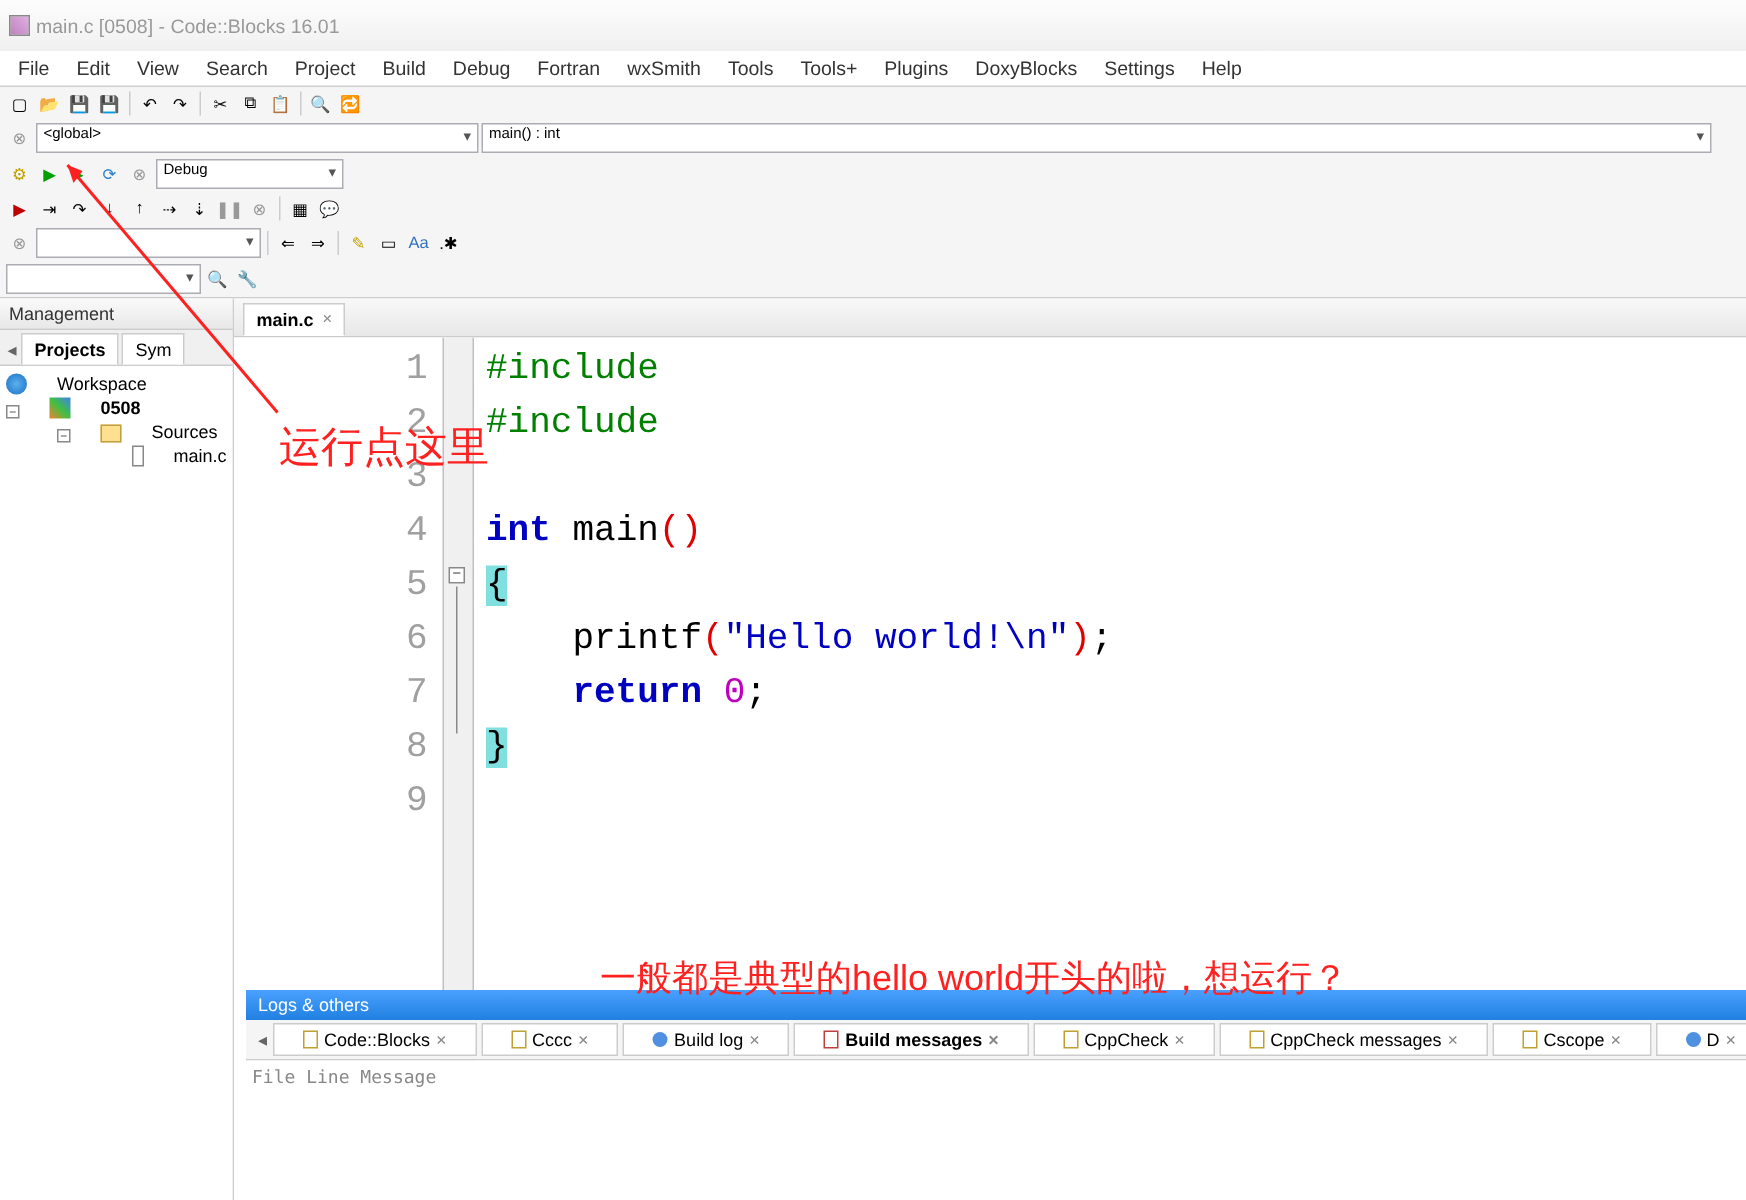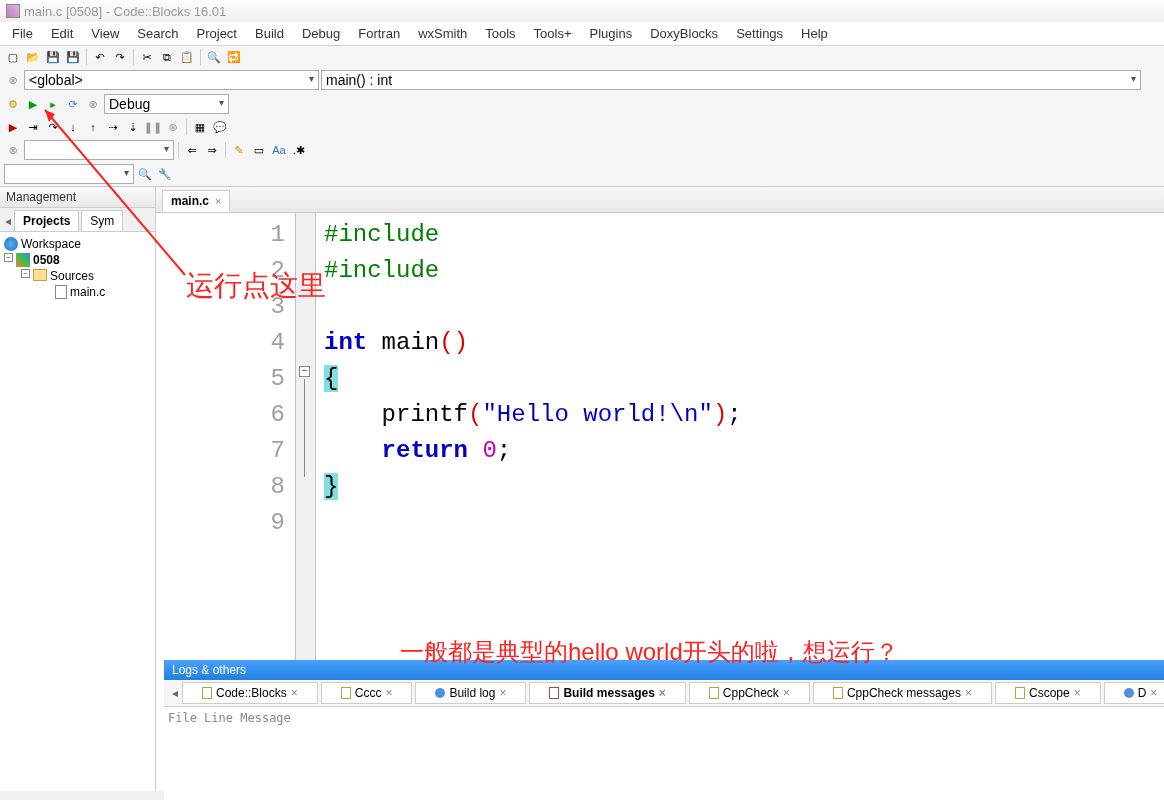--- a/index.html
+++ b/index.html
@@ -1,38 +1,38 @@
 <!DOCTYPE html>
 <html><head>
 <meta charset="utf-8">
 <style>
 * { box-sizing: border-box; margin: 0; padding: 0; }
 body { font-family: "Segoe UI", Tahoma, sans-serif; font-size: 12px; background: #f0f0f0; width: 1164px; height: 800px; overflow: hidden; position: relative; }
-.titlebar { height: 22px; background: linear-gradient(#fdfdfd,#f0f0f0); padding: 2px 6px; color: #999; font-size: 13px; display: flex; align-items: center; gap: 4px; }
+.titlebar { height: 34px; background: linear-gradient(#fdfdfd,#f0f0f0); padding: 2px 6px; color: #999; font-size: 13px; display: flex; align-items: center; gap: 4px; }
 .titlebar .app-icon { width: 14px; height: 14px; background: linear-gradient(45deg,#c080c0,#e0b0e0); border: 1px solid #888; }
 .menubar { height: 24px; background: #fff; border-bottom: 1px solid #d0d0d0; padding: 0 4px; display: flex; align-items: center; gap: 2px; font-size: 13px; color: #333; }
 .menubar .menu-item { padding: 3px 8px; cursor: pointer; }
 .toolbars { background: #f5f5f5; border-bottom: 1px solid #ccc; }
 .toolbar-row { display: flex; align-items: center; padding: 2px 4px; gap: 2px; flex-wrap: wrap; }
 .tbtn { width: 18px; height: 18px; display: inline-flex; align-items: center; justify-content: center; cursor: pointer; border: 1px solid transparent; font-size: 11px; }
 .tool-sep { width: 1px; height: 16px; background: #ccc; margin: 0 2px; }
-.combo { height: 20px; border: 1px solid #abadb3; background: #fff; font-size: 14px; padding: 1px 18px 1px 4px; position: relative; display: inline-block; }
+.combo { height: 20px; border: 1px solid #abadb3; background: #fff; font-size: 10px; padding: 1px 18px 1px 4px; position: relative; display: inline-block; }
 .combo::after { content:"▾"; position:absolute; right:4px; top:2px; color:#555; font-size:10px; }
 .scope-combo { width: 295px; }
 .func-combo { width: 820px; }
 .build-combo { width: 125px; }
 .main-area { display: flex; height: calc(800px - 22px - 24px - 150px); }
 .sidebar { width: 156px; background: #f5f5f5; border-right: 1px solid #ccc; display: flex; flex-direction: column; }
 .sidebar-title { background: linear-gradient(#fafafa,#e8e8e8); border-bottom: 1px solid #ccc; padding: 3px 6px; font-size: 12px; color: #333; }
 .sidebar-tabs { display: flex; border-bottom: 1px solid #ccc; background: #f0f0f0; padding: 2px 2px 0 2px; align-items: center; }
 .sidebar-tab-nav { width: 12px; text-align: center; cursor: pointer; color: #666; }
 .sidebar-tab { padding: 3px 8px; border: 1px solid #ccc; border-bottom: none; background: #fff; font-size: 12px; cursor: pointer; margin-right: 2px; }
 .sidebar-tab.active { font-weight: bold; }
 .tree { flex: 1; background: #fff; padding: 4px; font-size: 12px; }
-.tree-item { display: flex; align-items: flex-start; gap: 3px; padding: 1px 0; cursor: pointer; }
+.tree-item { display: flex; align-items: flex-end; gap: 20px; padding: 1px 0; cursor: pointer; }
 .tree-indent { width: 14px; display: inline-block; }
 .tree-exp { width: 9px; height: 9px; border: 1px solid #888; background: #fff; display: inline-flex; align-items: center; justify-content: center; font-size: 8px; line-height: 1; color: #444; }
 .ic-workspace { width: 14px; height: 14px; border-radius: 50%; background: radial-gradient(#5ab0f0,#1a70c0); }
 .ic-project { width: 14px; height: 14px; background: linear-gradient(45deg,#f08030,#40c040 50%,#4080f0); }
 .ic-folder { width: 14px; height: 12px; background: #ffe090; border: 1px solid #c0a040; }
 .ic-file { width: 12px; height: 14px; background: #fff; border: 1px solid #888; }
 .editor-area { flex: 1; display: flex; flex-direction: column; background: #f0f0f0; }
 .editor-tabs { height: 26px; background: linear-gradient(#f8f8f8,#e8e8e8); display: flex; align-items: flex-end; padding: 0 6px; border-bottom: 1px solid #ccc; }
 .editor-tab { background: #fff; border: 1px solid #ccc; border-bottom: 1px solid #fff; padding: 3px 8px; font-size: 12px; display: flex; align-items: center; gap: 6px; cursor: pointer; }
 .editor-tab .close { color: #888; font-size: 11px; cursor: pointer; }

